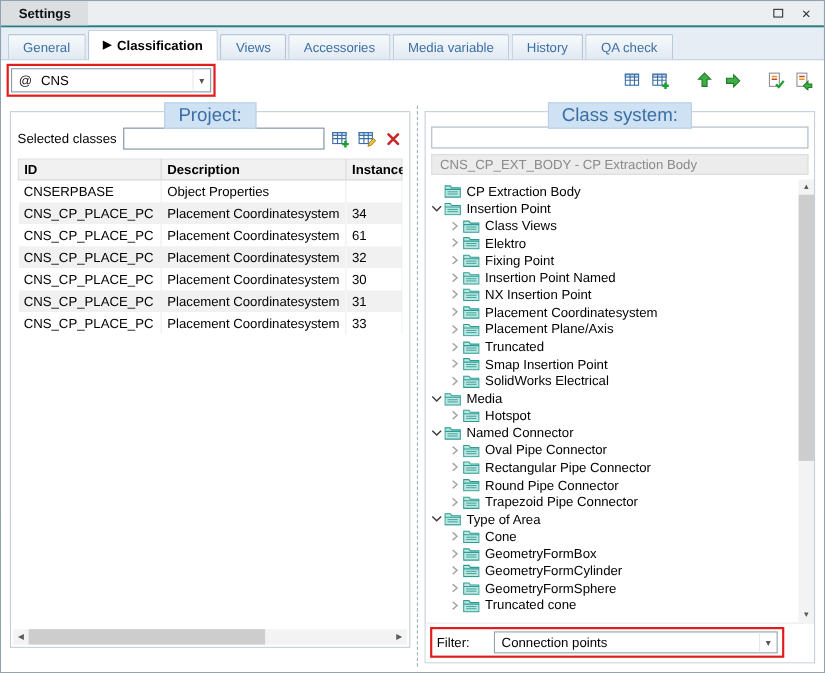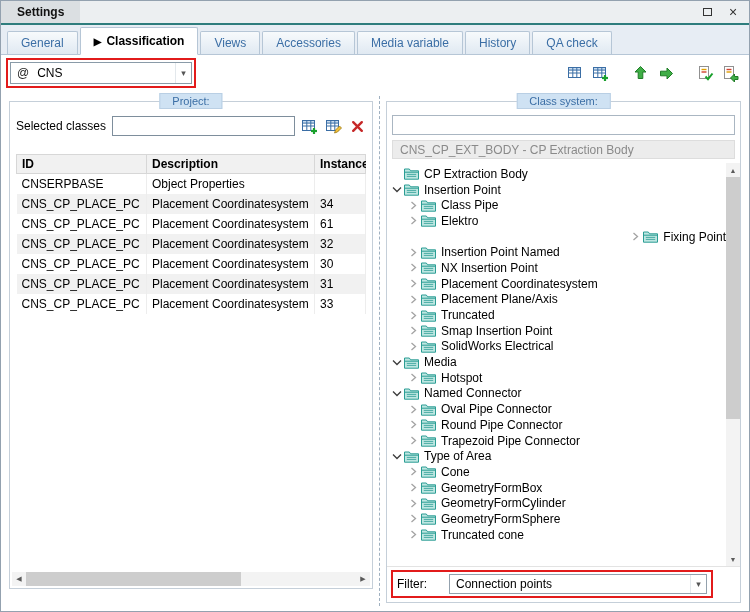--- a/index.html
+++ b/index.html
@@ -44,24 +44,24 @@
   .main { flex:1; display:flex; padding:10px 8px 8px; background:#fff; }
   .panel { position:relative; border:1px solid #c5cfd9; background:#fff;
            display:flex; flex-direction:column; }
   .panel.left { width:364px; height:calc(100% - 14px); }
   .panel.right { flex:1; height:100%; }
   .divider { width:13px; position:relative; }
   .divider::before { content:""; position:absolute; left:6px; top:-5px; bottom:-3px;
                      border-left:1px dashed #9fb0c0; }
   .panel-label { position:absolute; top:-9px; left:50%; transform:translateX(-50%);
                  background:var(--header-label-bg,#cfe2f3); color:var(--accent-blue,#3b6ea5);
-                 border:1px solid #b9cfe4; font-size:11px; padding:1px 12px; white-space:nowrap; z-index:3; }
+                 border:1px solid #b9cfe4; font-size:17px; padding:1px 12px; white-space:nowrap; z-index:3; }
 
   
-  .sel-row { display:flex; align-items:center; gap:6px; margin:14px 6px 15px; }
+  .sel-row { display:flex; align-items:center; gap:6px; margin:14px 6px 5px; }
   .sel-label { font-size:12px; white-space:nowrap; }
   .sel-input { flex:1; min-width:0; height:20px; border:1px solid #7e8e9c; font-size:12px;
                padding:0 4px; outline:none; font-family:"Liberation Sans",sans-serif; }
   .action-icons { display:flex; align-items:center; gap:7px; }
   .act-icon { width:17px; height:17px; display:flex; align-items:center; justify-content:center; }
 
   .table-wrap { flex:1; overflow:hidden; margin:3px 6px 0; }
   table { border-collapse:collapse; width:100%; table-layout:fixed; }
   th { background:#f1f1f1; border:1px solid #d7d7d7; font-weight:bold; text-align:left;
        font-size:12px; height:19px; padding:0 5px; }
@@ -337,38 +337,38 @@
                     <polyline points="2.5,1 6.5,4.5 2.5,8" fill="none" stroke="#a3a3a3" stroke-width="1.3"></polyline>
                   </svg>
                 </span>
                 <span class="folder">
                   <svg width="15" height="13" viewBox="0 0 15 13">
                     <path d="M0.5 2 h4.8 l1.3 1.8 h7.9 v8.4 h-14 z" fill="#bfe7e2" stroke="#2b9d94"></path>
                     <path d="M0.5 5.2 h14" stroke="#2b9d94"></path>
                     <path d="M2.8 7.4 h9.4 M2.8 9.4 h9.4" stroke="#2b9d94" stroke-width="0.8"></path>
                   </svg>
                 </span>
-                <span class="tree-label">Class Pipe</span>
+                <span class="tree-label">Class Views</span>
               </div>
               <div class="tree-row" style="padding-left: 19px;">
                 <span class="expander">
                   <svg width="9" height="9" viewBox="0 0 9 9">
                     <polyline points="2.5,1 6.5,4.5 2.5,8" fill="none" stroke="#a3a3a3" stroke-width="1.3"></polyline>
                   </svg>
                 </span>
                 <span class="folder">
                   <svg width="15" height="13" viewBox="0 0 15 13">
                     <path d="M0.5 2 h4.8 l1.3 1.8 h7.9 v8.4 h-14 z" fill="#bfe7e2" stroke="#2b9d94"></path>
                     <path d="M0.5 5.2 h14" stroke="#2b9d94"></path>
                     <path d="M2.8 7.4 h9.4 M2.8 9.4 h9.4" stroke="#2b9d94" stroke-width="0.8"></path>
                   </svg>
                 </span>
                 <span class="tree-label">Elektro</span>
               </div>
-              <div class="tree-row" style="padding-left: 19px; justify-content: flex-end;">
+              <div class="tree-row" style="padding-left: 19px;">
                 <span class="expander">
                   <svg width="9" height="9" viewBox="0 0 9 9">
                     <polyline points="2.5,1 6.5,4.5 2.5,8" fill="none" stroke="#a3a3a3" stroke-width="1.3"></polyline>
                   </svg>
                 </span>
                 <span class="folder">
                   <svg width="15" height="13" viewBox="0 0 15 13">
                     <path d="M0.5 2 h4.8 l1.3 1.8 h7.9 v8.4 h-14 z" fill="#bfe7e2" stroke="#2b9d94"></path>
                     <path d="M0.5 5.2 h14" stroke="#2b9d94"></path>
                     <path d="M2.8 7.4 h9.4 M2.8 9.4 h9.4" stroke="#2b9d94" stroke-width="0.8"></path>
@@ -533,20 +533,35 @@
                   </svg>
                 </span>
                 <span class="folder">
                   <svg width="15" height="13" viewBox="0 0 15 13">
                     <path d="M0.5 2 h4.8 l1.3 1.8 h7.9 v8.4 h-14 z" fill="#bfe7e2" stroke="#2b9d94"></path>
                     <path d="M0.5 5.2 h14" stroke="#2b9d94"></path>
                     <path d="M2.8 7.4 h9.4 M2.8 9.4 h9.4" stroke="#2b9d94" stroke-width="0.8"></path>
                   </svg>
                 </span>
                 <span class="tree-label">Oval Pipe Connector</span>
+              </div>
+              <div class="tree-row" style="padding-left: 19px;">
+                <span class="expander">
+                  <svg width="9" height="9" viewBox="0 0 9 9">
+                    <polyline points="2.5,1 6.5,4.5 2.5,8" fill="none" stroke="#a3a3a3" stroke-width="1.3"></polyline>
+                  </svg>
+                </span>
+                <span class="folder">
+                  <svg width="15" height="13" viewBox="0 0 15 13">
+                    <path d="M0.5 2 h4.8 l1.3 1.8 h7.9 v8.4 h-14 z" fill="#bfe7e2" stroke="#2b9d94"></path>
+                    <path d="M0.5 5.2 h14" stroke="#2b9d94"></path>
+                    <path d="M2.8 7.4 h9.4 M2.8 9.4 h9.4" stroke="#2b9d94" stroke-width="0.8"></path>
+                  </svg>
+                </span>
+                <span class="tree-label">Rectangular Pipe Connector</span>
               </div>
               <div class="tree-row" style="padding-left: 19px;">
                 <span class="expander">
                   <svg width="9" height="9" viewBox="0 0 9 9">
                     <polyline points="2.5,1 6.5,4.5 2.5,8" fill="none" stroke="#a3a3a3" stroke-width="1.3"></polyline>
                   </svg>
                 </span>
                 <span class="folder">
                   <svg width="15" height="13" viewBox="0 0 15 13">
                     <path d="M0.5 2 h4.8 l1.3 1.8 h7.9 v8.4 h-14 z" fill="#bfe7e2" stroke="#2b9d94"></path>

